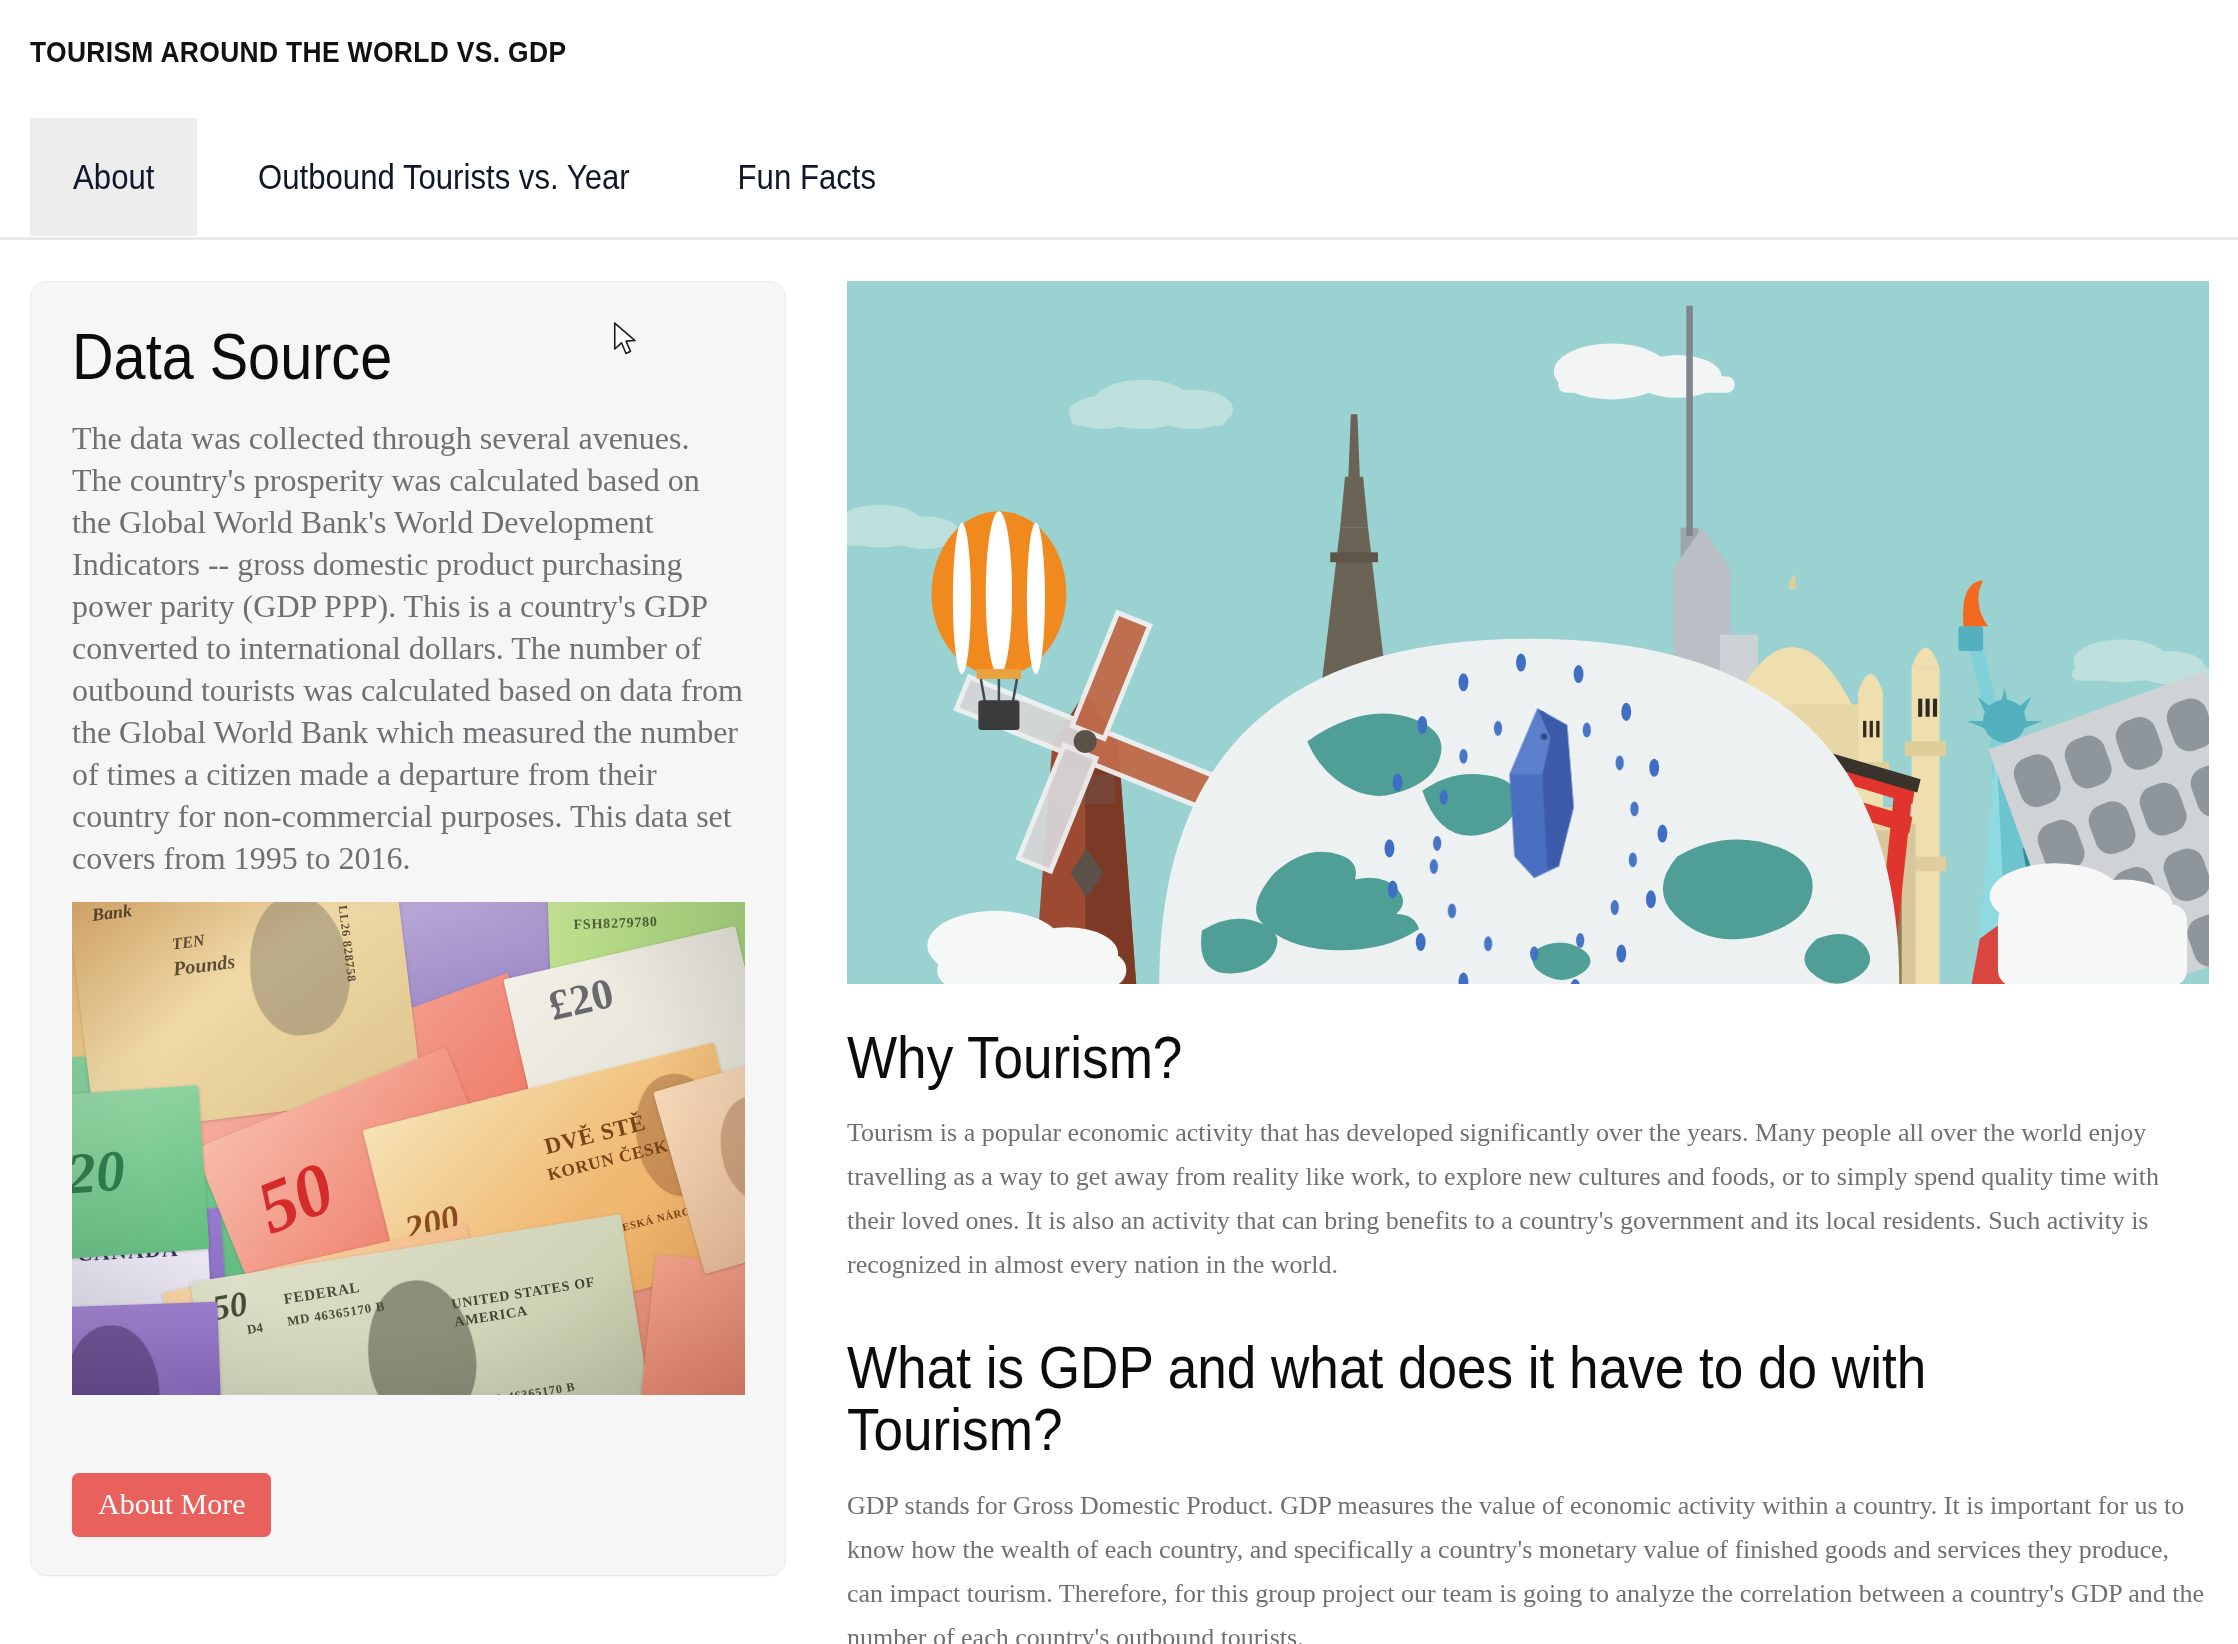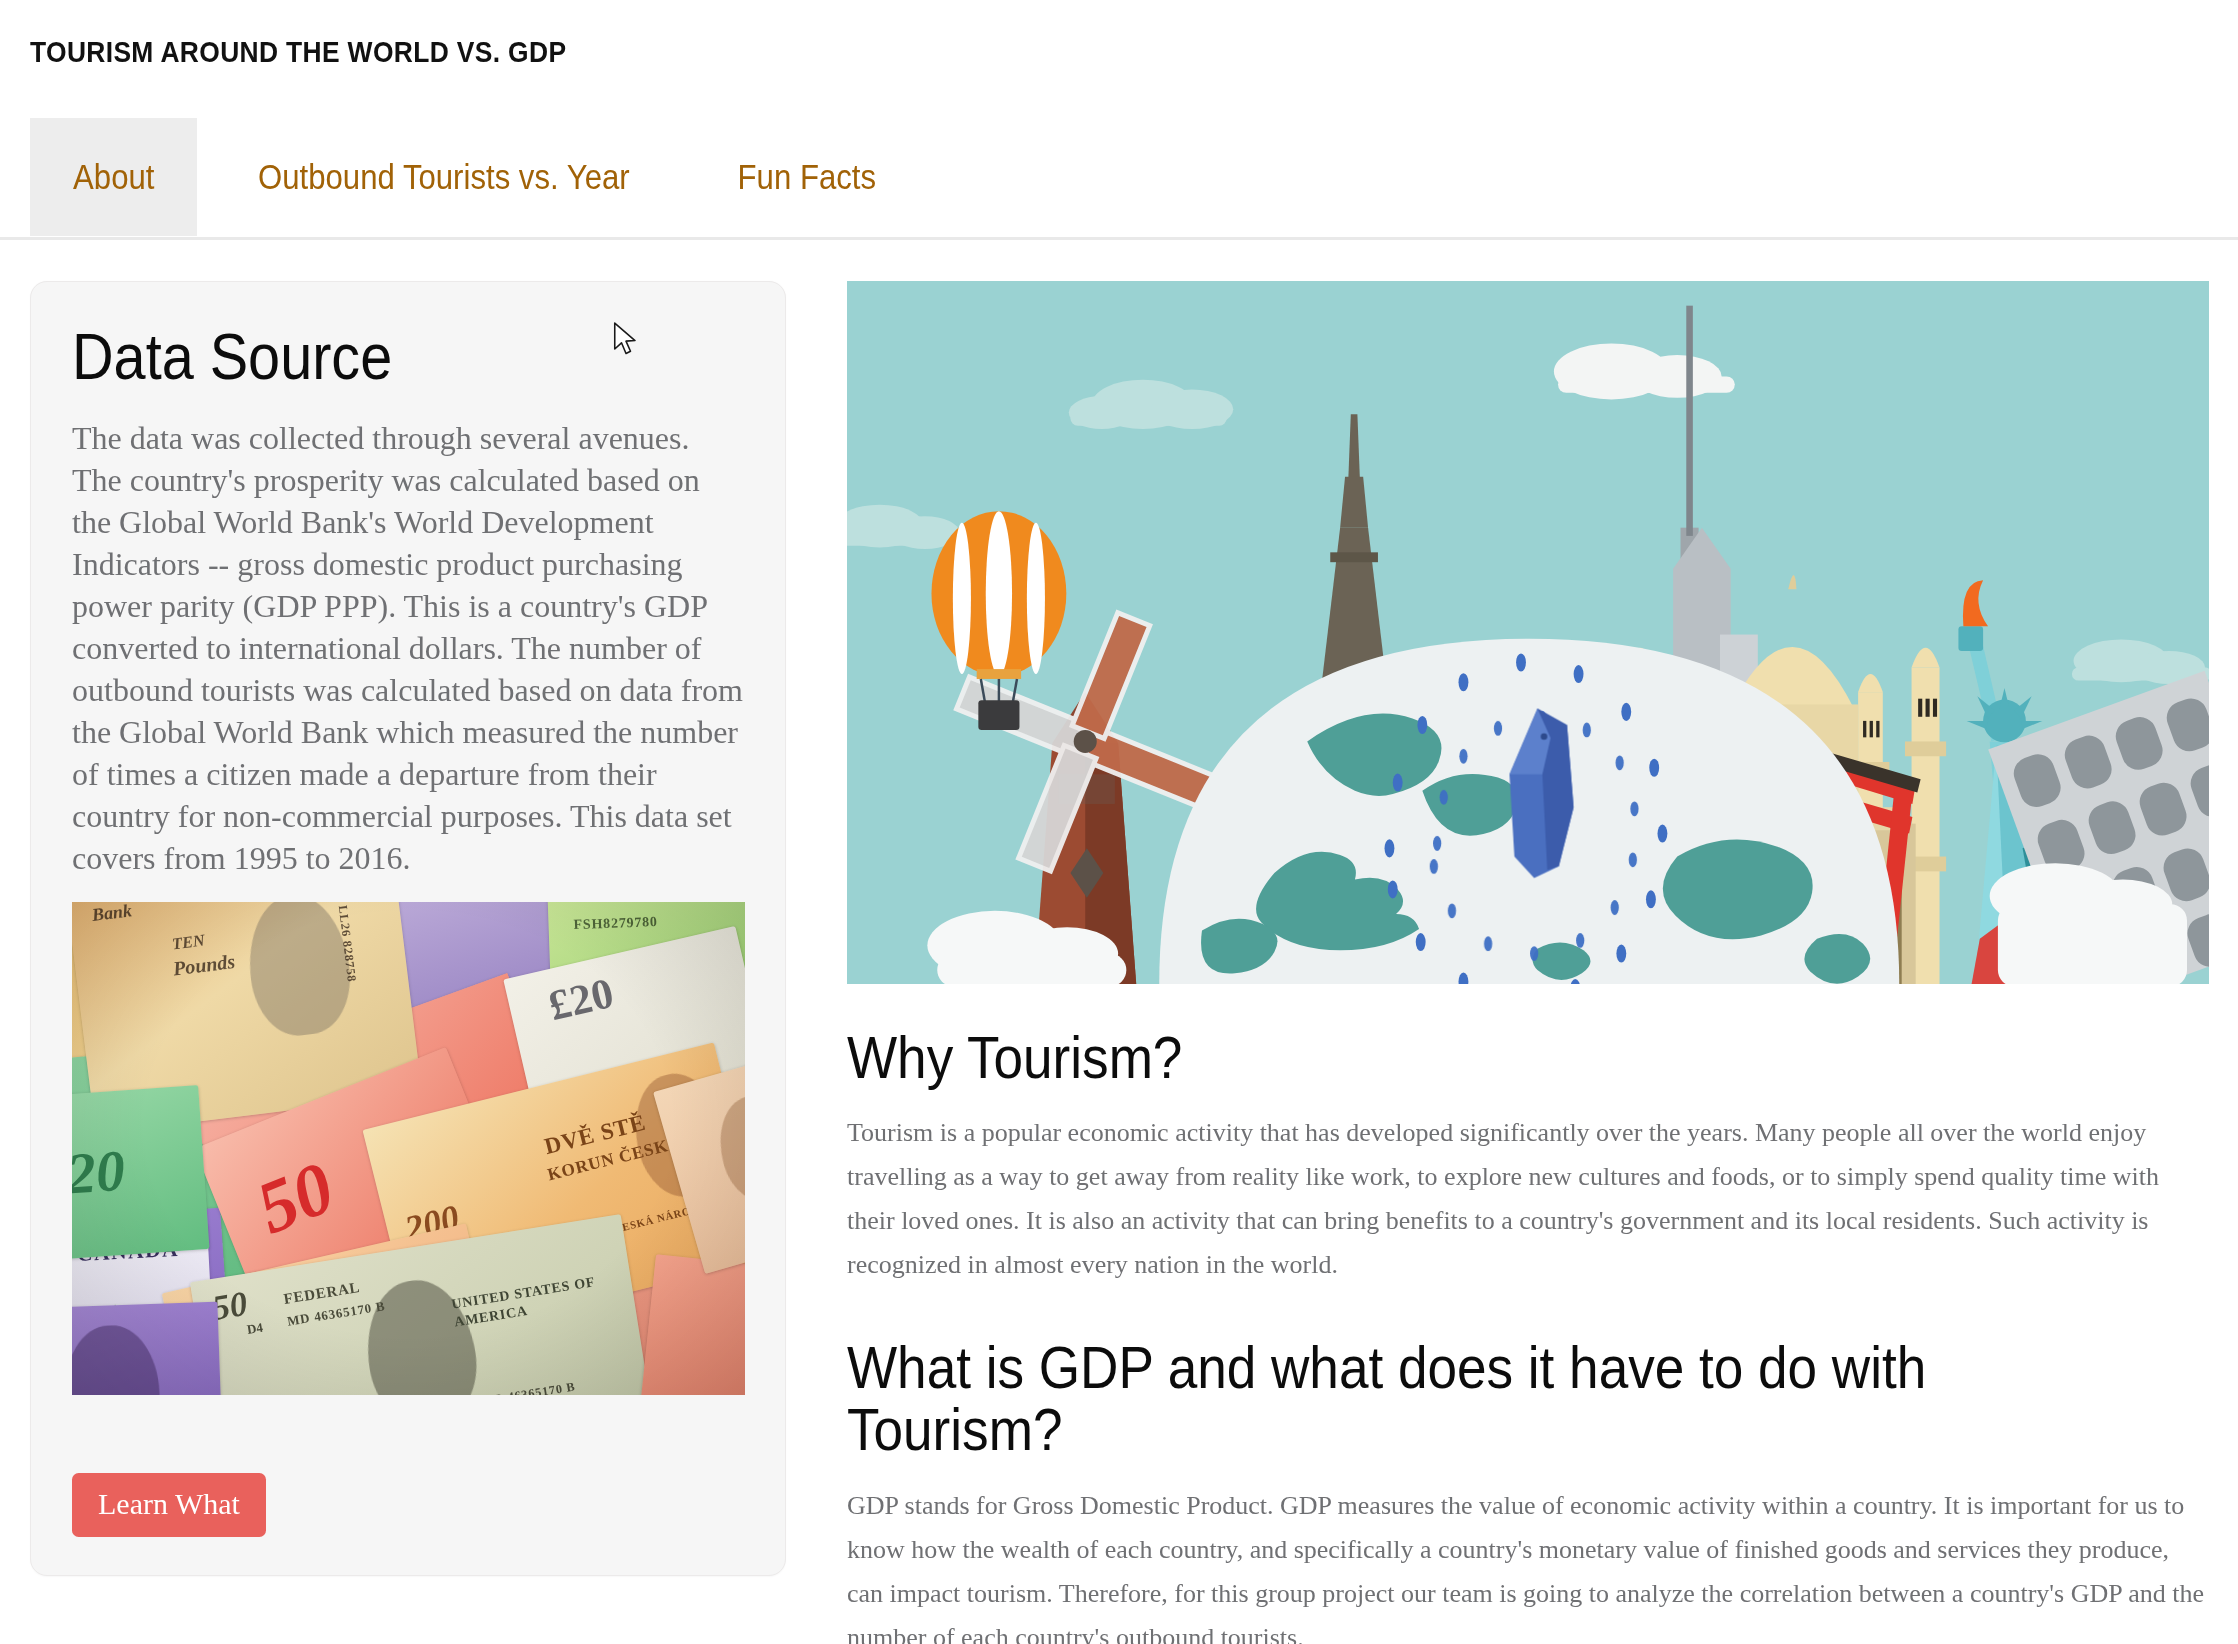--- a/index.html
+++ b/index.html
@@ -46,21 +46,21 @@
   }
   .tab {
     display: flex;
     align-items: center;
     justify-content: center;
     padding: 0 38px;
     height: 118px;
     font-family: "Liberation Sans Narrow", "Liberation Sans", sans-serif;
     font-size: 35px;
     font-weight: 400;
-    color: #a16207;
+    color: #0f172a;
     white-space: nowrap;
     cursor: pointer;
     background: transparent;
     transform-origin: center;
   }
   .tab span.tab-text {
     display: inline-block;
     transform: scaleX(0.89);
   }
   .tab.active { background: #ededed; }
@@ -287,21 +287,21 @@
         </div>
 
         <div class="bn" style="left:-41px;top:189px;width:173px;height:164px;background:linear-gradient(160deg,#9ad9a8,#62bd80);transform:rotate(-4deg);border-radius:2.5px;">
           <div class="label" style="left:36px;top:46px;font-size:58px;color:#2f7d4d;font-style:italic;">20</div>
         </div>
 
         <div style="position:absolute;inset:0;background:radial-gradient(ellipse at 50% 45%, rgba(0,0,0,0) 55%, rgba(0,0,0,0.14) 100%);"></div>
       </div>
     </div>
 
-    <button class="btn-learn">Learn What</button>
+    <button class="btn-learn">About More</button>
   </div>
 
   <div class="right-col">
 
     <div class="hero">
       <svg viewBox="0 0 1657 855" preserveAspectRatio="xMidYMid slice" aria-hidden="true">
 
         <rect x="0" y="0" width="1657" height="855" fill="#9ad2d2"></rect>
 
         <g fill="#bde0de">

